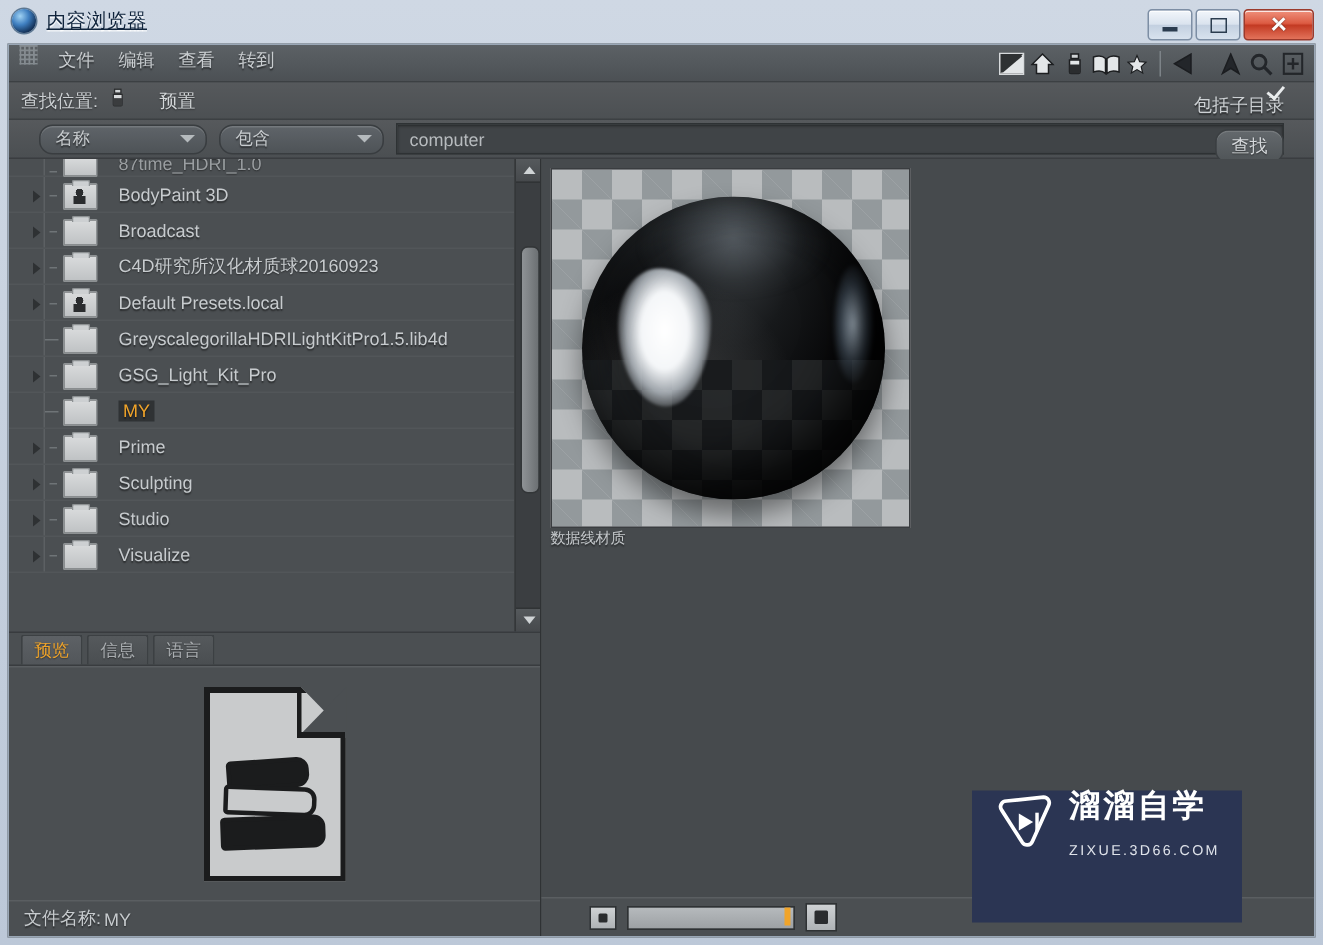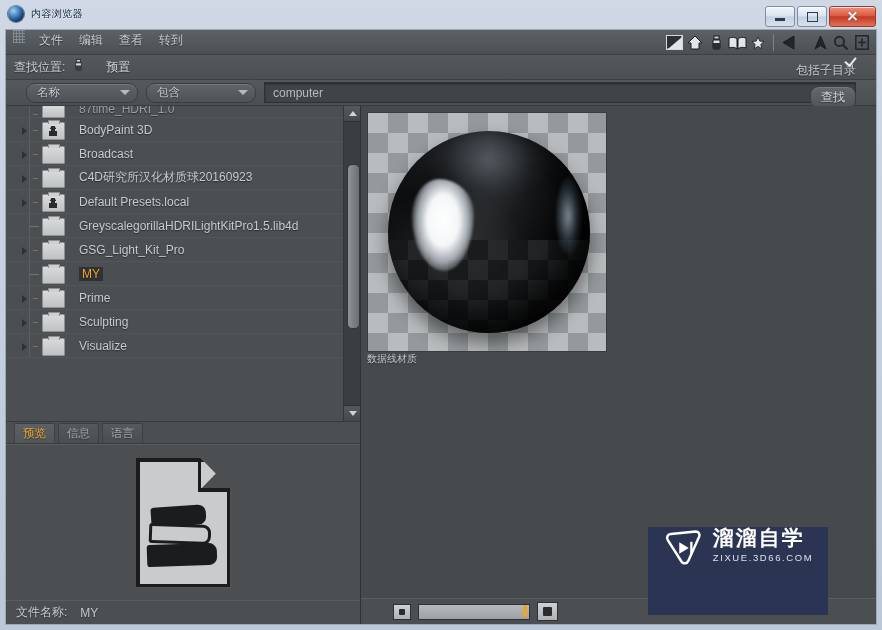--- a/index.html
+++ b/index.html
@@ -18,23 +18,24 @@
     display:flex;align-items:center;
   }
   .title-icon{
     width:16px;height:16px;margin-left:8px;margin-right:7px;
     border-radius:50%;
     background:radial-gradient(circle at 34% 30%, #9fd2f3 0%, #3f7fc0 38%, #16365e 72%, #0a1c33 100%);
     box-shadow:0 0 0 1px #5d7893;
     flex:0 0 auto;
   }
   .title-text{
-    font-size:10px;color:#10243c;letter-spacing:.4px;
+    font-size:13px;color:#10243c;letter-spacing:.4px;
     text-shadow:0 1px 0 rgba(255,255,255,.75);
     white-space:nowrap;
+    text-decoration:underline;
   }
   .win-btns{
     position:absolute;right:6px;top:6px;display:flex;gap:2px;
   }
   .win-btn{
     width:28px;height:19px;border:1px solid #7d8ea4;border-radius:3px;
     background:linear-gradient(180deg,#f2f6fb 0%,#dae3ee 48%,#c3d0e0 52%,#d8e2ee 100%);
     display:flex;align-items:center;justify-content:center;
     box-shadow:inset 0 1px 0 rgba(255,255,255,.8);
   }
@@ -262,21 +263,21 @@
   .doc-ico .foldline{
     position:absolute;right:0;top:0;width:33px;height:34px;
   }
   .books{position:absolute;left:11px;top:48px;width:73px;height:68px;}
   .bk{position:absolute;border:3px solid #1b1c1d;box-sizing:border-box;}
   .bk1{left:4px;top:0;width:55px;height:20px;background:#1b1c1d;border-radius:3px 8px 8px 3px;transform:rotate(-4deg);}
   .bk2{left:2px;top:18px;width:62px;height:20px;background:#c9cbcc;border-radius:3px 8px 8px 3px;transform:rotate(2deg);}
   .bk3{left:0px;top:38px;width:70px;height:22px;background:#1b1c1d;border-radius:3px 8px 8px 3px;transform:rotate(-2deg);}
   .filename-bar{
     height:24px;background:#4b4f52;border-top:1px solid #5a5e61;
-    display:flex;align-items:center;padding-left:10px;box-sizing:border-box;gap:13px;
+    display:flex;align-items:center;padding-left:10px;box-sizing:border-box;gap:2px;
   }
   .filename-bar .fl{font-size:12px;color:#c7cbce;text-shadow:0 1px 1px rgba(0,0,0,.45);}
   .filename-bar .fv{font-size:12px;color:#c7cbce;text-shadow:0 1px 1px rgba(0,0,0,.45);}
 
   
   .content{
     flex:1;position:relative;background:#464a4d;padding:6px 0 0 6px;
     overflow:hidden;
   }
   .thumb-cell{
@@ -357,21 +358,21 @@
   }
 
   
   .watermark{
     position:absolute;left:648px;top:527px;width:180px;height:88px;
     background:#2b3553;display:flex;justify-content:center;gap:8px;
   }
   .wm-logo{width:42px;height:42px;flex:0 0 auto;}
   .wm-txt{display:flex;flex-direction:column;align-items:flex-start;}
   .wm-title{font-size:21px;color:#fff;letter-spacing:2px;line-height:1.05;font-weight:bold;}
-  .wm-sub{font-size:9.5px;color:#dfe3ea;letter-spacing:1.6px;margin-top:3px;}
+  .wm-sub{font-size:9.5px;color:#dfe3ea;letter-spacing:1.6px;margin-top:13px;}
 </style>
 </head>
 <body>
 
 <div id="app">
 
   <div class="titlebar">
     <div class="title-icon"></div>
     <div class="title-text">内容浏览器</div>
     <div class="win-btns">
@@ -565,20 +566,27 @@
             </div>
 
             <div class="trow">
               <i class="vline"></i>
               <i class="arrow"></i>
               <i class="dash"></i>
               <i class="folder"></i>
               <span class="tlabel">Sculpting</span>
             </div>
 
+            <div class="trow">
+              <i class="vline"></i>
+              <i class="arrow"></i>
+              <i class="dash"></i>
+              <i class="folder"></i>
+              <span class="tlabel">Studio</span>
+            </div>
 
             <div class="trow">
               <i class="vline"></i>
               <i class="arrow"></i>
               <i class="dash"></i>
               <i class="folder"></i>
               <span class="tlabel">Visualize</span>
             </div>
 
           </div>

